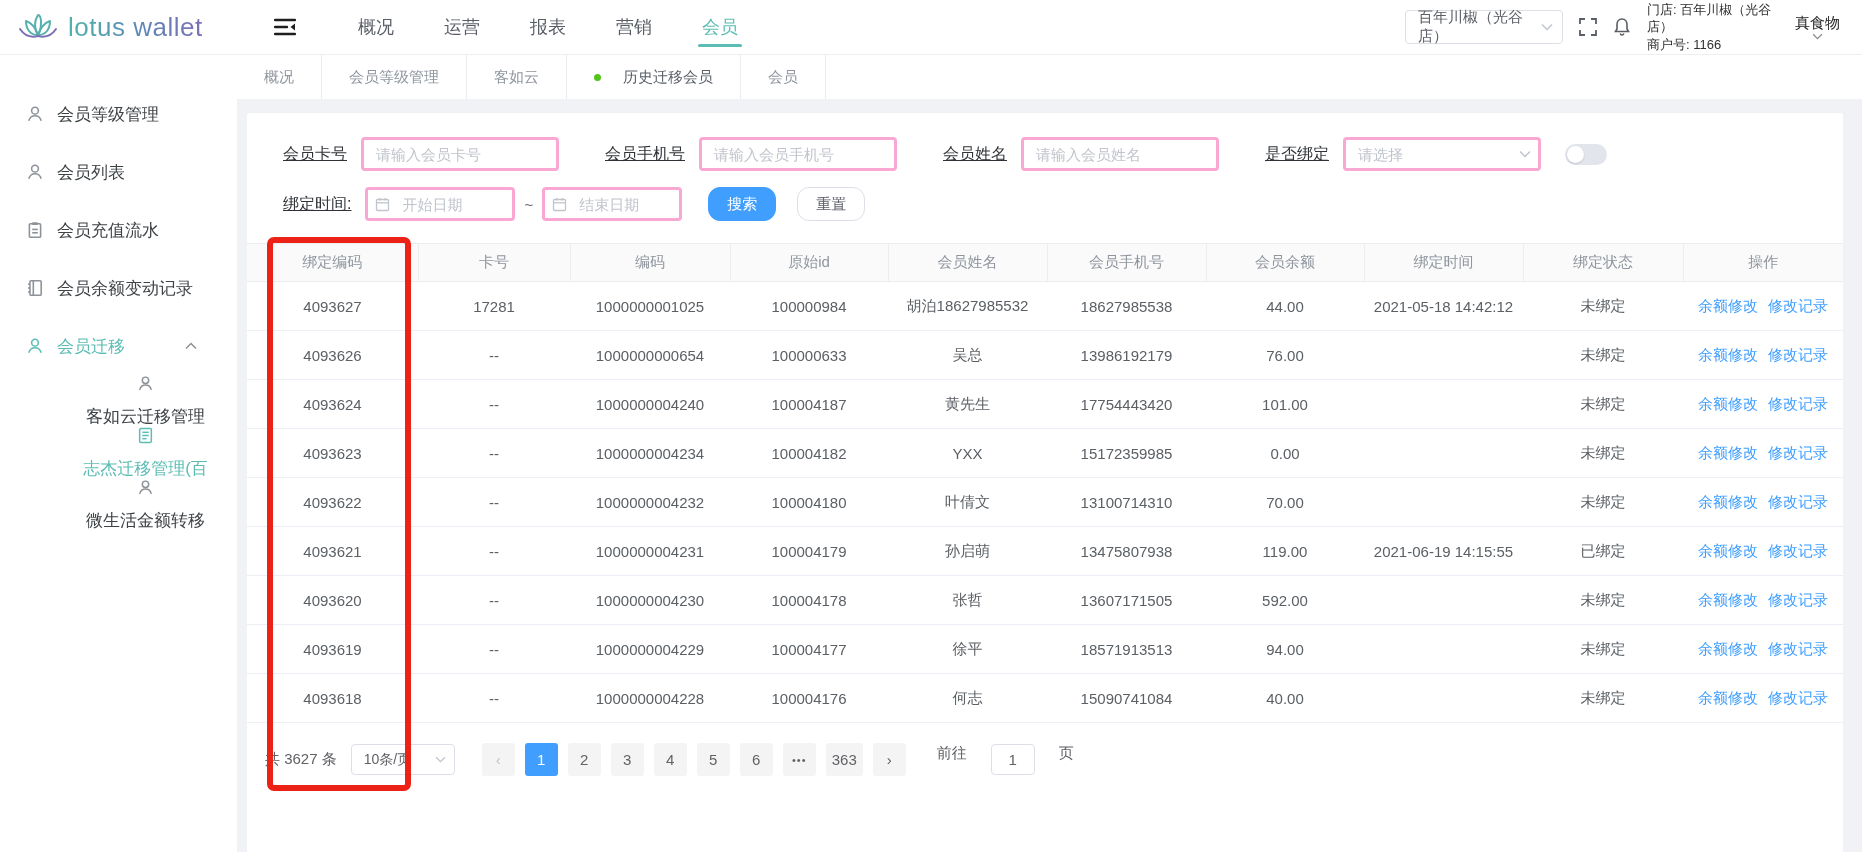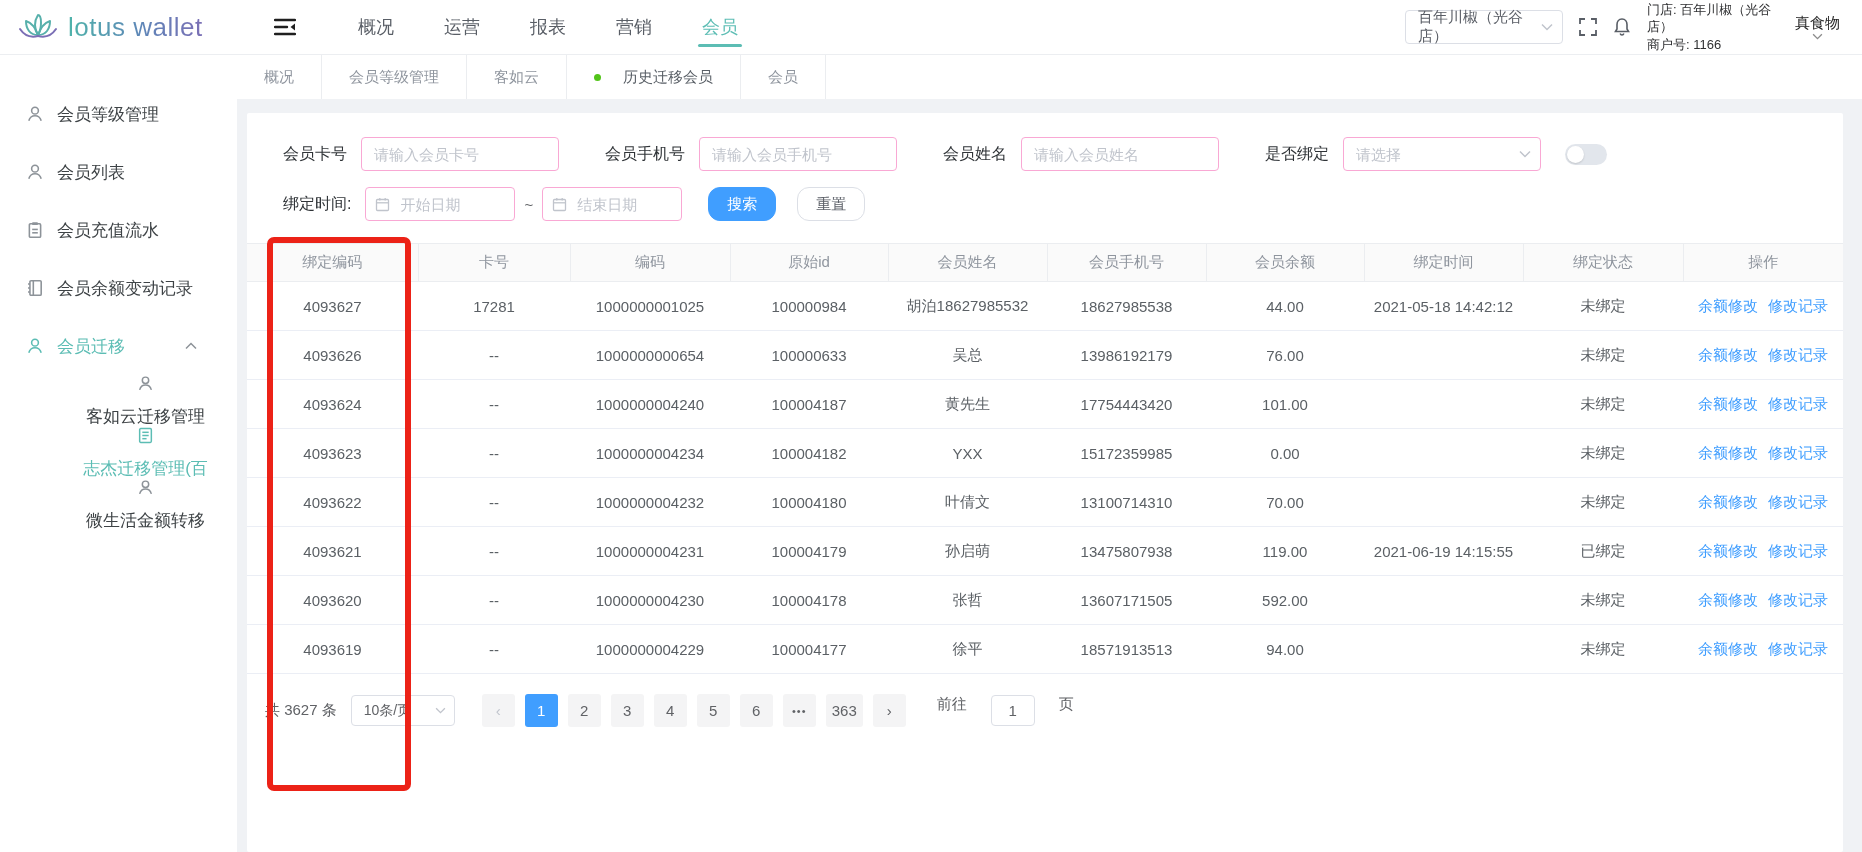--- a/index.html
+++ b/index.html
@@ -40,22 +40,22 @@
   
   .content{flex:1;background:#f0f2f5;display:flex;flex-direction:column;overflow:hidden;}
   .tabstrip{background:#fff;height:44px;display:flex;font-size:15px;color:#8f959e;flex-shrink:0;}
   .tab{padding:0 27px;display:flex;align-items:center;gap:8px;border-right:1px solid #ebedf0;cursor:pointer;white-space:nowrap;}
   .tab.active{color:#595f66;gap:22px;}
   .tab .dot{width:7px;height:7px;border-radius:50%;background:var(--dot);}
   .card{margin:14px 19px 0 10px;background:#fff;flex:1;padding-top:24px;border-radius:2px;}
   
   .form-row{display:flex;align-items:center;margin:0 0 16px 36px;}
   .f-item{display:flex;align-items:center;margin-right:46px;}
-  .f-label{font-size:16px;color:#2f3337;margin-right:14px;white-space:nowrap;}
-  .txt{width:198px;height:34px;border:1px solid #f9a8d4;border-radius:4px;padding:0 12px;font-size:15px;color:#606266;outline:none;font-family:inherit;background:#fff;}
+  .f-label{font-size:16px;color:#2f3337;margin-right:14px;white-space:nowrap;text-decoration:underline;}
+  .txt{width:198px;height:34px;border:3px solid #f9a8d4;border-radius:4px;padding:0 12px;font-size:15px;color:#606266;outline:none;font-family:inherit;background:#fff;}
   .txt::placeholder{color:#c0c4cc;}
   .sel{position:relative;display:flex;align-items:center;}
   .sel .txt{padding-right:30px;}
   .sel .chev{position:absolute;right:10px;color:#c0c4cc;pointer-events:none;}
   .date{position:relative;display:flex;align-items:center;}
   .date .txt{width:150px;padding-left:34px;}
   .date.end .txt{width:140px;}
   .date .cal{position:absolute;left:10px;color:#c0c4cc;pointer-events:none;display:flex;}
   .tilde{margin:0 9px;color:#606266;font-size:15px;}
   .switch{width:42px;height:21px;border-radius:11px;background:#e2e6ec;position:relative;cursor:pointer;flex-shrink:0;}
@@ -451,20 +451,32 @@
               <td>--</td>
               <td>1000000004229</td>
               <td>100004177</td>
               <td>徐平</td>
               <td>18571913513</td>
               <td>94.00</td>
               <td></td>
               <td>未绑定</td>
               <td><a class="action-link">余额修改</a><a class="action-link">修改记录</a></td>
             </tr>
+            <tr>
+              <td>4093618</td>
+              <td>--</td>
+              <td>1000000004228</td>
+              <td>100004176</td>
+              <td>何志</td>
+              <td>15090741084</td>
+              <td>40.00</td>
+              <td></td>
+              <td>未绑定</td>
+              <td><a class="action-link">余额修改</a><a class="action-link">修改记录</a></td>
+            </tr>
           </tbody>
       </table>
 
       <div class="pager">
         <span class="total">共 3627 条</span>
         <div class="page-size">
           <span>10条/页</span>
           <span class="chev">
               <svg width="11" height="7" viewBox="0 0 12 8" fill="none" stroke="currentColor" stroke-width="1.5">
                 <polyline points="1,1.5 6,6.5 11,1.5"></polyline>

